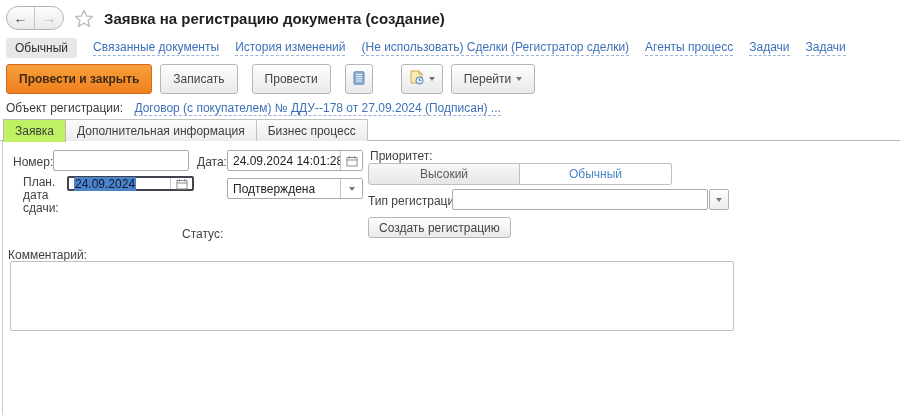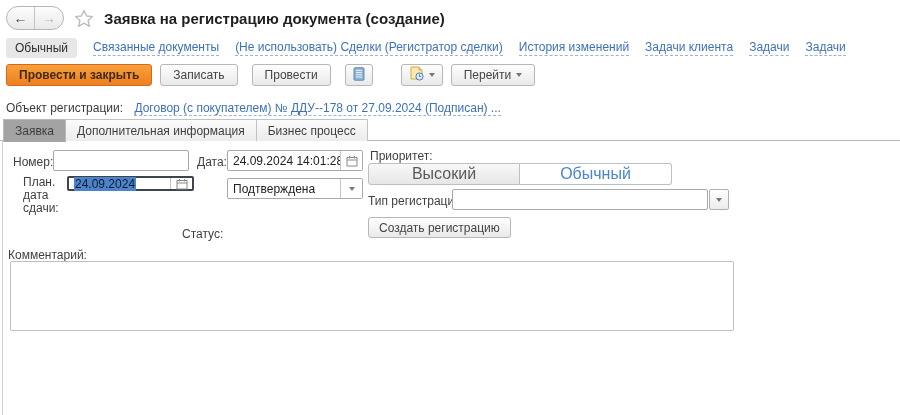--- a/index.html
+++ b/index.html
@@ -16,51 +16,51 @@
   .star { margin-left:10px; display:inline-flex; }
   .title { margin-left:10px; font-size:15px; font-weight:bold; color:#1f1f1f; white-space:nowrap; }
 
   
   .navrow { position:absolute; left:6px; top:38px; display:flex; align-items:center; gap:16px; white-space:nowrap; }
   .nav-active { background:#e7e7e7; border-radius:3px; padding:3px 9px; color:#2e2e2e; cursor:default; }
   .navlink { color:#3e71b8; text-decoration:none; border-bottom:1px dashed #9ab4d8; padding-bottom:1px; cursor:pointer; }
 
   
   .toolbar { position:absolute; left:6px; top:64px; display:flex; align-items:center; }
-  .btn { height:22px; display:inline-flex; align-items:center; gap:5px; padding:0 12px;
+  .btn { height:30px; display:inline-flex; align-items:center; gap:5px; padding:0 12px;
          background:linear-gradient(#fefefe,#e9e9e9); border:1px solid #b7b7b7; border-radius:3px;
          font-family:"Liberation Sans",sans-serif; font-size:12px; color:#444; cursor:pointer; white-space:nowrap; }
   .btn.primary { background:linear-gradient(#f8a13c,#ee7f1f); border:1px solid #d9661c; color:#402a12; font-weight:bold; }
   .btn.iconbtn { padding:0 7px; }
   .sp8  { width:8px; }  .sp14 { width:14px; }
   .caret { width:0; height:0; border-left:3.5px solid transparent; border-right:3.5px solid transparent; border-top:4px solid #777; display:inline-block; }
 
   
   .objrow { position:absolute; left:6px; top:101px; white-space:nowrap; }
   .objrow .lbl { color:#3a3a3a; }
   .doclink { color:#3e71b8; text-decoration:none; border-bottom:1px dashed #9ab4d8; cursor:pointer; margin-left:8px; }
 
   
   .tabline { position:absolute; left:0; top:140px; width:900px; height:1px; background:#b9b9b9; }
   .tabbar { position:absolute; left:3px; top:119px; display:flex; height:22px; }
   .tab { padding:4px 11px 0 11px; border:1px solid #c2c2c2; border-bottom:none; background:linear-gradient(#fbfbfb,#ececec);
          color:#3e3e3e; margin-right:-1px; cursor:pointer; height:22px; }
-  .tab.active { background:#a3a3a3; border-color:#b9b9b9; height:23px; position:relative; z-index:2; }
+  .tab.active { background:#bef264; border-color:#b9b9b9; height:23px; position:relative; z-index:2; }
   .contentpane { position:absolute; left:2px; top:141px; width:898px; height:274px; border-left:1px solid #cfcfcf; background:#fff; }
 
   
   .fl { position:absolute; color:#3f3f3f; }
   .input { position:absolute; background:#fff; border:1px solid #a9a9a9; border-radius:2px; display:flex; align-items:center; }
   .input .txt { flex:1; padding:0 5px; font-size:12px; color:#222; white-space:nowrap; overflow:hidden; }
   .input input { flex:1; border:none; outline:none; padding:0 5px; font-family:"Liberation Sans",sans-serif; font-size:12px; color:#222; background:transparent; min-width:0; }
   .seg { width:22px; align-self:stretch; border-left:1px solid #c6c6c6; display:flex; align-items:center; justify-content:center; cursor:pointer; background:#fff; }
   .input.focused { border:2px solid #3f434c; border-radius:2px; }
   .selmark { background:#4d84c9; color:#0d1b38; padding:0 1px; }
 
-  .togglebtn { position:absolute; height:22px; border:1px solid #b9c0c7; display:flex; align-items:center; justify-content:center; cursor:pointer; font-size:16px; }
+  .togglebtn { position:absolute; height:22px; border:1px solid #b9c0c7; display:flex; align-items:center; justify-content:center; cursor:pointer; font-size:12px; }
   .togglebtn.high { border-radius:3px 0 0 3px; background:linear-gradient(#f8f8f8,#e6e6e6); color:#5a5a5a; }
   .togglebtn.normal { border-radius:0 3px 3px 0; background:#fff; color:#4a86c8; border-left:none; }
 
   .smallbtn { position:absolute; height:21px; padding:0 10px; background:linear-gradient(#fefefe,#e9e9e9);
               border:1px solid #b7b7b7; border-radius:3px; font-family:"Liberation Sans",sans-serif; font-size:12px; color:#444; cursor:pointer; }
   .arrowbtn { position:absolute; width:20px; height:21px; background:linear-gradient(#fefefe,#ececec); border:1px solid #b0b0b0; border-radius:2px; display:flex; align-items:center; justify-content:center; cursor:pointer; }
 
   textarea.comment { position:absolute; left:10px; top:261px; width:724px; height:70px; border:1px solid #c0c0c0; border-radius:2px;
                      resize:none; font-family:"Liberation Sans",sans-serif; font-size:12px; padding:4px; outline:none; }
 </style>
@@ -78,23 +78,23 @@
       <svg width="20" height="19" viewBox="0 0 20 19">
         <polygon points="10,1.5 12.6,7 18.5,7.6 14.1,11.5 15.4,17.3 10,14.2 4.6,17.3 5.9,11.5 1.5,7.6 7.4,7" fill="#ffffff" stroke="#bdbdbd" stroke-width="1.4" stroke-linejoin="round"></polygon>
       </svg>
     </span>
     <div class="title">Заявка на регистрацию документа (создание)</div>
   </div>
 
   <div class="navrow">
     <span class="nav-active">Обычный</span>
     <a class="navlink">Связанные документы</a>
+    <a class="navlink">История изменений</a>
     <a class="navlink">(Не использовать) Сделки (Регистратор сделки)</a>
-    <a class="navlink">История изменений</a>
-    <a class="navlink">Задачи клиента</a>
+    <a class="navlink">Агенты процесс</a>
     <a class="navlink">Задачи</a>
     <a class="navlink">Задачи</a>
   </div>
 
   <div class="toolbar">
     <button class="btn primary">Провести и закрыть</button>
     <span class="sp8"></span>
     <button class="btn">Записать</button>
     <span class="sp14"></span>
     <button class="btn">Провести</button>

